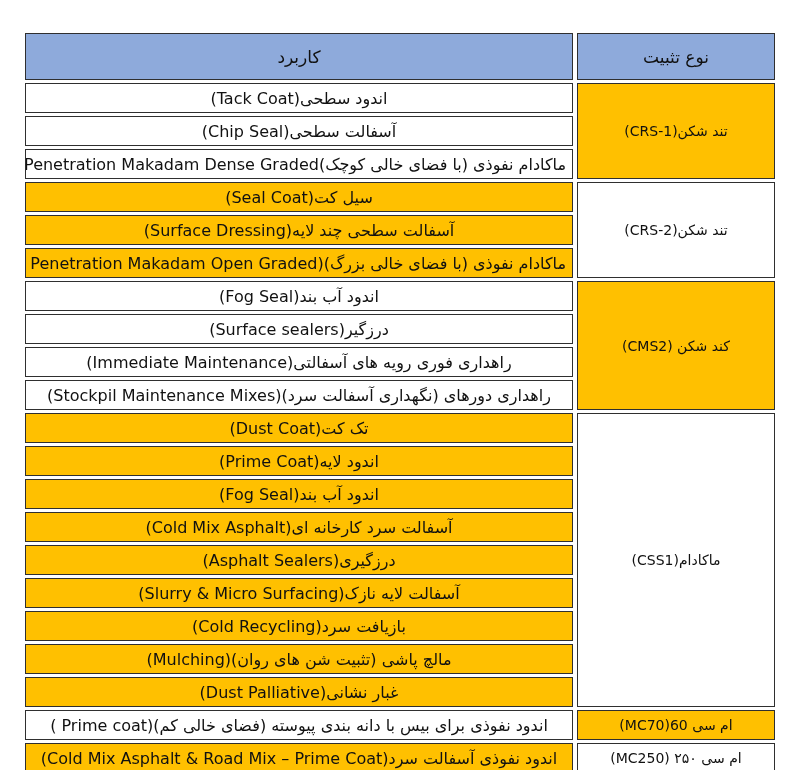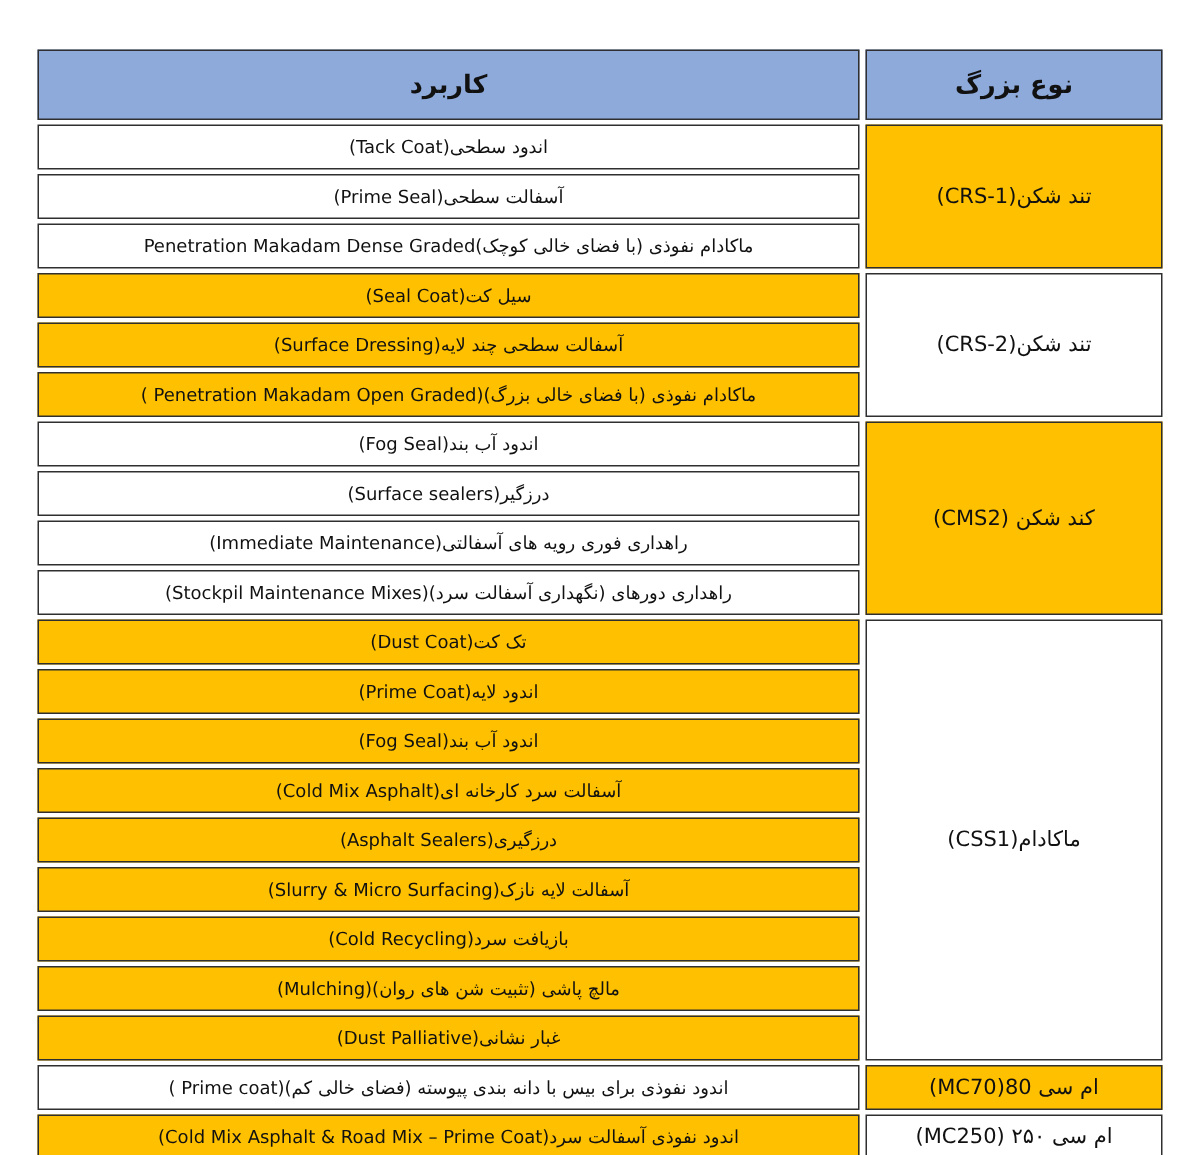--- a/index.html
+++ b/index.html
@@ -33,58 +33,58 @@
     border: 1px solid var(--border, #2f2f2f);
     text-align: center;
     vertical-align: middle;
     padding: 0 6px;
     overflow: hidden;
     white-space: nowrap;
   }
   table.products th {
     height: 45px;
     font-size: 17px;
-    font-weight: bold;
+    font-weight: normal;
     background: var(--header-bg, #8EAADB);
     margin-top: 47px;
   }
   table.products td.app {
     height: 28px;
-    font-size: 12px;
+    font-size: 16px;
     font-weight: normal;
   }
   table.products td.product {
     font-size: 14px;
     font-weight: normal;
   }
   .bg-yellow { background: var(--highlight, #FFC000); }
   .bg-white  { background: #ffffff; }
 </style>
 </head>
 <body>
 
 <div class="page">
   <table class="products">
     <colgroup>
       <col style="width:198px">
       <col style="width:548px">
     </colgroup>
     <thead>
       <tr>
-        <th>نوع بزرگ</th>
+        <th>نوع تثبیت</th>
         <th>کاربرد</th>
       </tr>
     </thead>
     <tbody id="table-body">
         <tr>
           <td rowspan="3" class="product bg-yellow">تند شکن(CRS-1)</td>
           <td class="app bg-white">اندود سطحی(Tack Coat)</td>
         </tr>
         <tr>
-          <td class="app bg-white">آسفالت سطحی(Prime Seal)</td>
+          <td class="app bg-white">آسفالت سطحی(Chip Seal)</td>
         </tr>
         <tr>
           <td class="app bg-white">ماکادام نفوذی (با فضای خالی کوچک)Penetration Makadam Dense Graded</td>
         </tr>
         <tr>
           <td rowspan="3" class="product bg-white">تند شکن(CRS-2)</td>
           <td class="app bg-yellow">سیل کت(Seal Coat)</td>
         </tr>
         <tr>
           <td class="app bg-yellow">آسفالت سطحی چند لایه(Surface Dressing)</td>
@@ -127,21 +127,21 @@
         <tr>
           <td class="app bg-yellow">بازیافت سرد(Cold Recycling)</td>
         </tr>
         <tr>
           <td class="app bg-yellow">مالچ پاشی (تثبیت شن های روان)(Mulching)</td>
         </tr>
         <tr>
           <td class="app bg-yellow">غبار نشانی(Dust Palliative)</td>
         </tr>
         <tr>
-          <td rowspan="1" class="product bg-yellow">ام سی 80(MC70)</td>
+          <td rowspan="1" class="product bg-yellow">ام سی 60(MC70)</td>
           <td class="app bg-white">اندود نفوذی برای بیس با دانه بندی پیوسته (فضای خالی کم)(Prime coat )</td>
         </tr>
         <tr>
           <td rowspan="1" class="product bg-white">ام سی ۲۵۰ (MC250)</td>
           <td class="app bg-yellow">اندود نفوذی آسفالت سرد(Cold Mix Asphalt &amp; Road Mix – Prime Coat)</td>
         </tr>
       </tbody>
   </table>
 </div>
 

